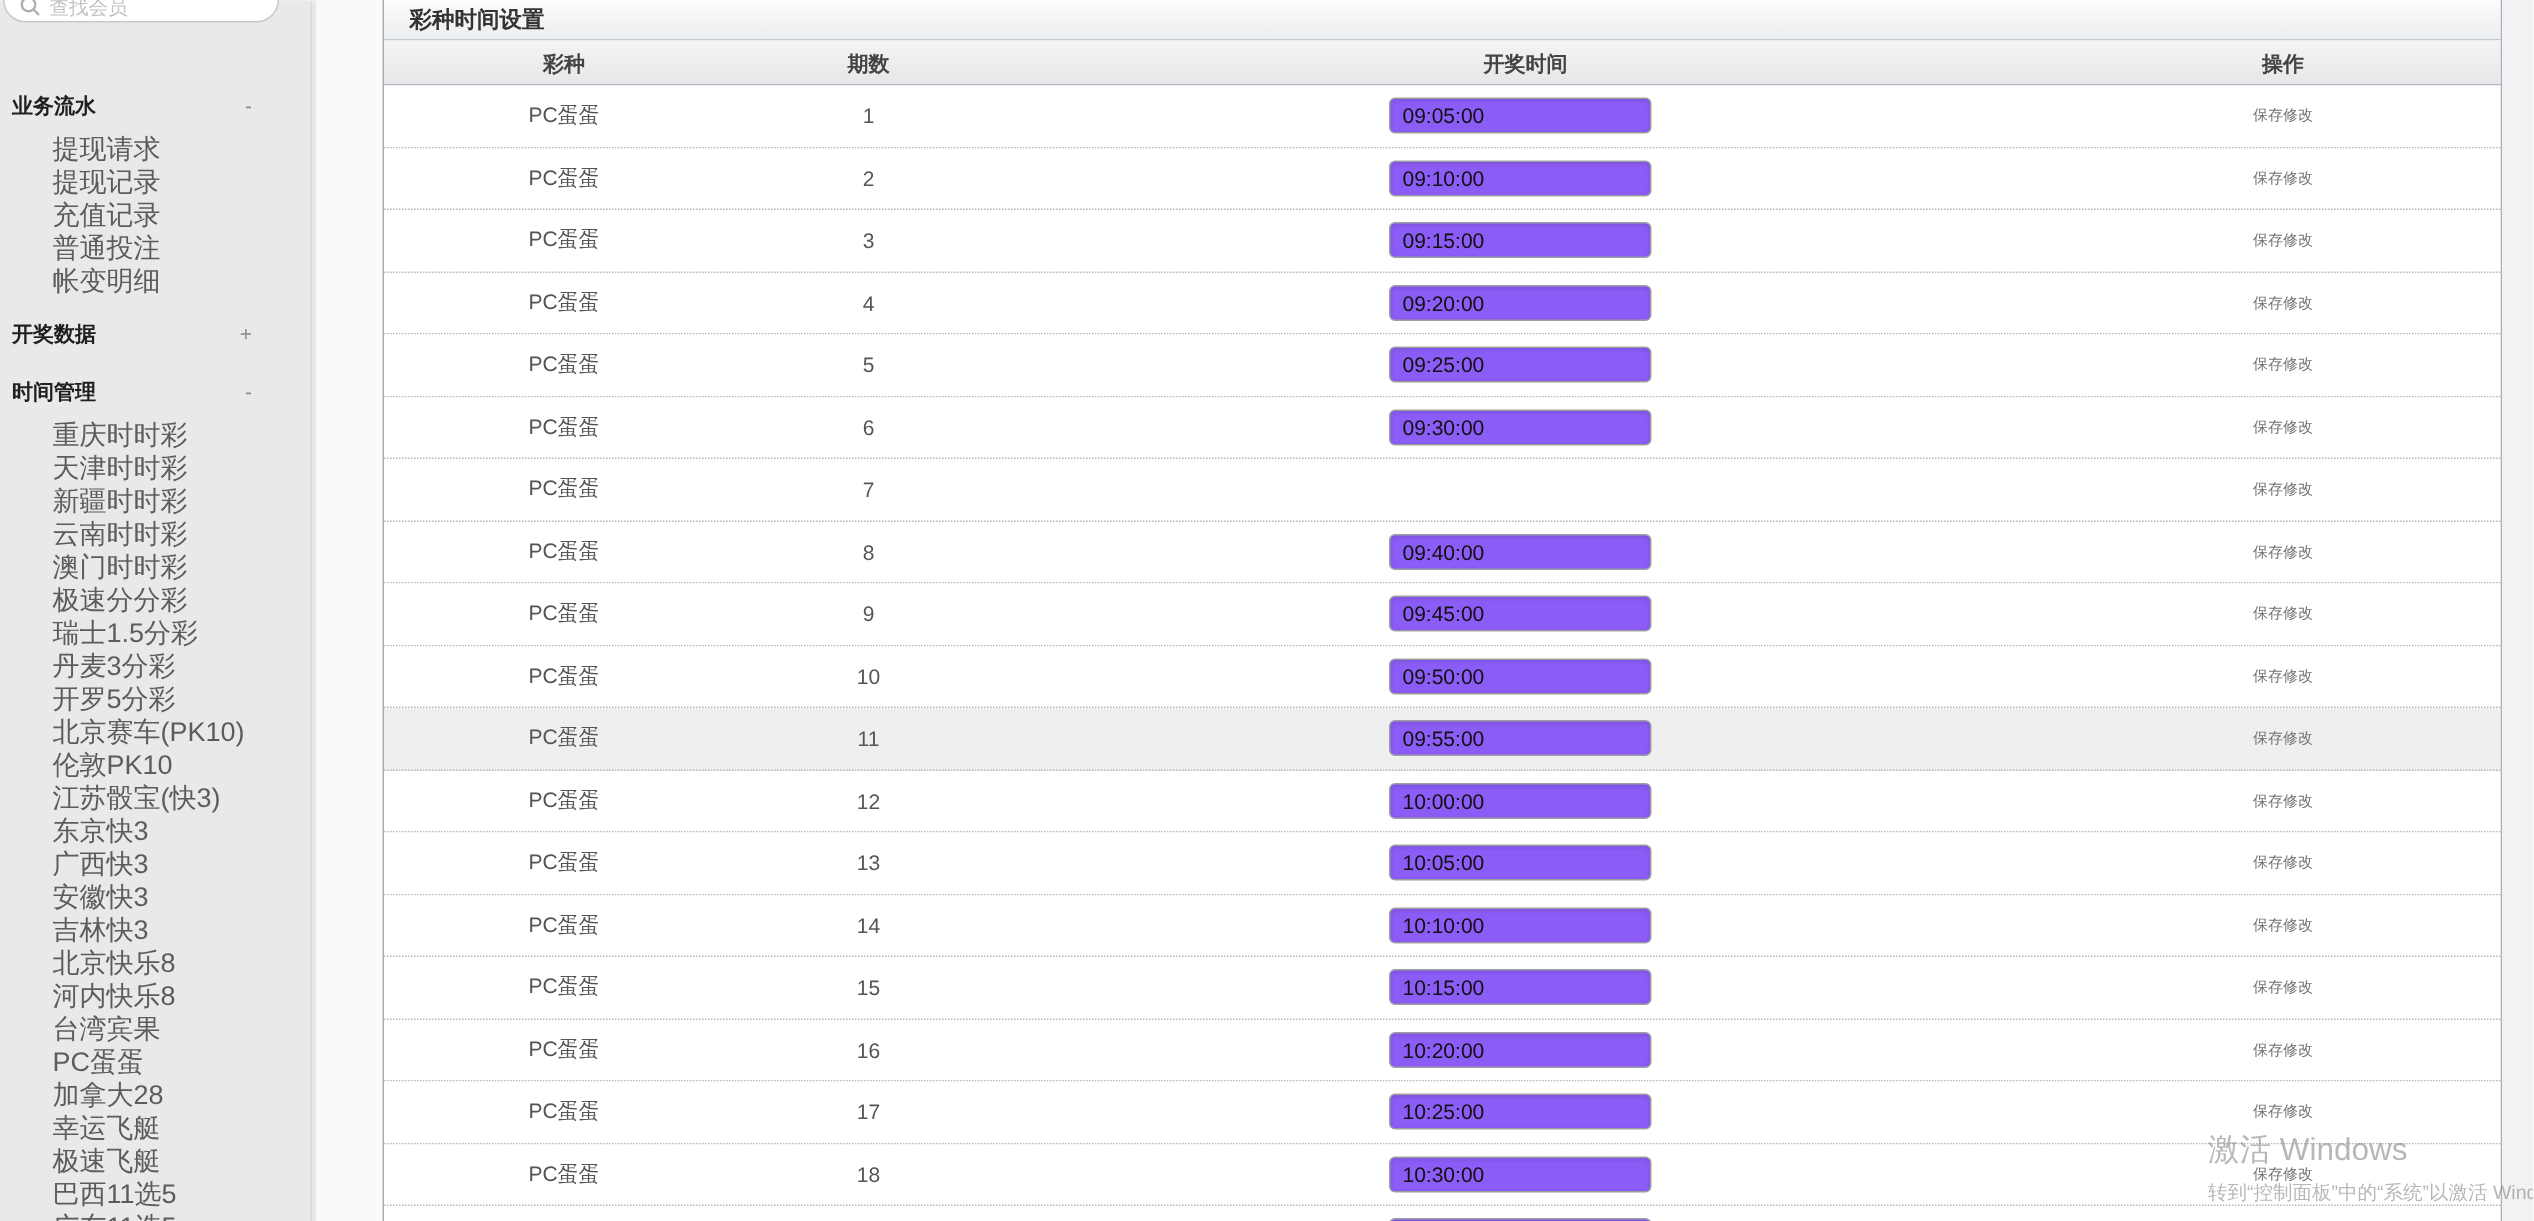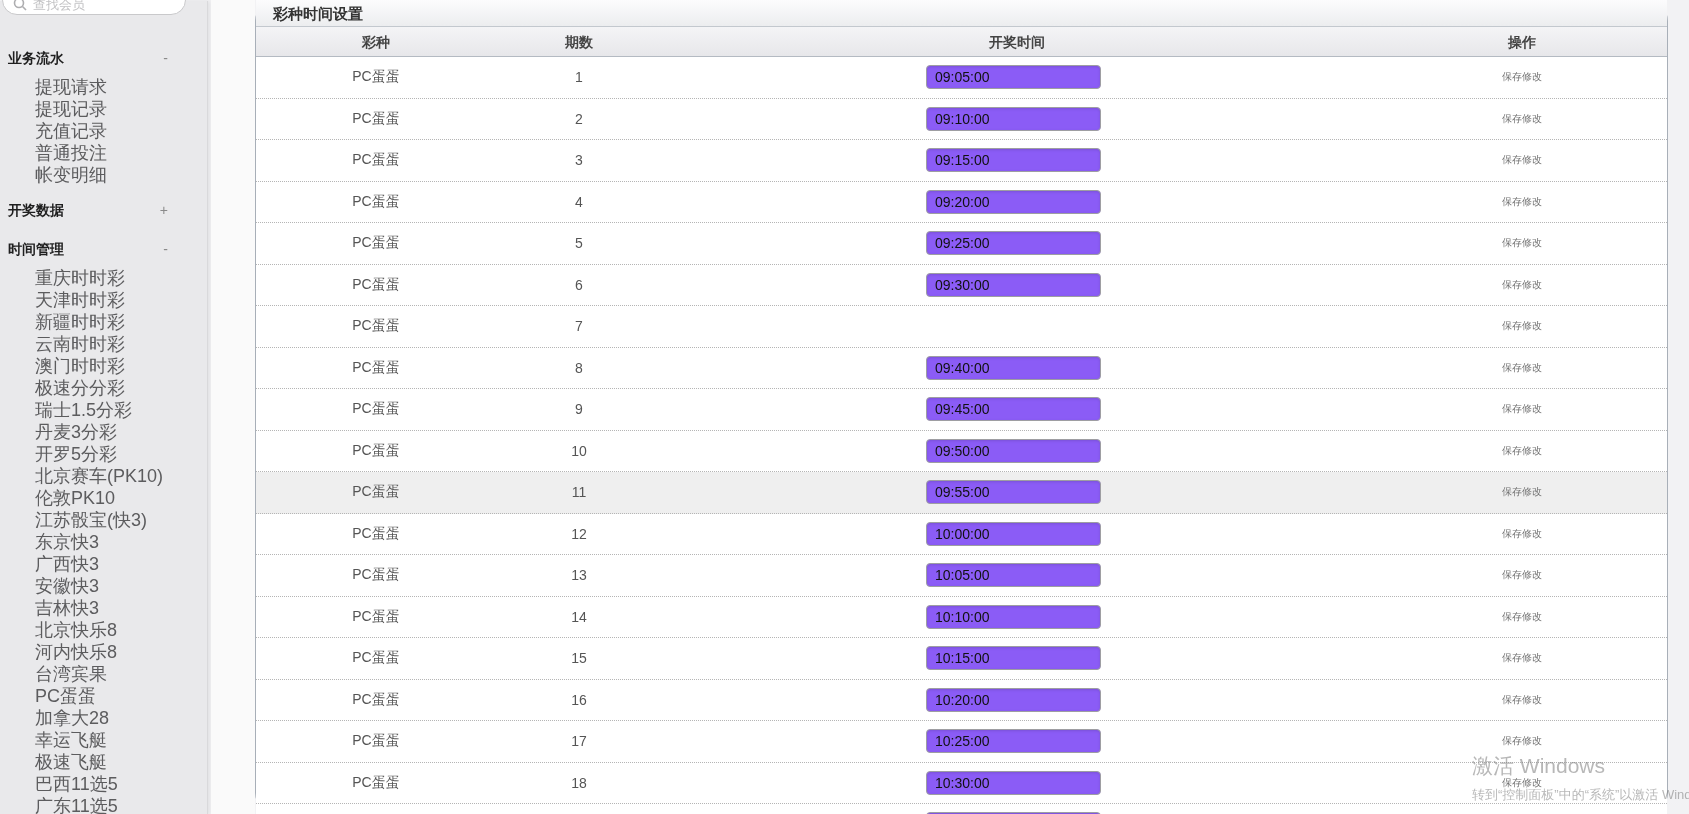--- a/index.html
+++ b/index.html
@@ -24,21 +24,21 @@
   .sec-head { position:relative; margin:0 0 0 8px; height:22px; line-height:22px;
               font-size:14px; font-weight:bold; color:#1f1f1f; }
   .sec-head .toggle { position:absolute; right:40px; top:0; font-weight:normal;
                       color:#8a8a8a; font-size:14px; }
   .sec-items { list-style:none; }
   .sec-items li { height:22px; line-height:22px; font-size:18px; color:#5c5c5e;
                   padding-left:35px; cursor:pointer; white-space:nowrap; }
 
   
   .panel { position:absolute; left:255px; top:0; width:1413px; height:814px;
-           background:#fff; border-left:1px solid #a8afb8; border-right:1px solid #a8afb8;border-radius:21px; }
+           background:#fff; border-left:1px solid #a8afb8; border-right:1px solid #a8afb8; }
   .panel-title { height:27px; line-height:27px; padding-left:17px;
                  font-size:15px; font-weight:bold; color:#333;
                  background:linear-gradient(#fcfcfd,#ecedef);
                  border-bottom:1px solid #c3c8ce; }
   .thead { position:relative; height:30px; line-height:30px;
            background:linear-gradient(#f4f4f6,#e7e7ea);
            border-bottom:1px solid #b4bac2;
            font-size:14px; font-weight:bold; color:#444; }
   .rows { position:relative; }
   .row { position:relative; height:41.5px; background:#fff;
@@ -70,21 +70,21 @@
 
   <aside class="sidebar">
     <div class="search-box">
       <svg width="14" height="14" viewBox="0 0 14 14">
         <circle cx="6" cy="6" r="4.5" fill="none" stroke="#aeaeb0" stroke-width="1.6"></circle>
         <line x1="9.5" y1="9.5" x2="13" y2="13" stroke="#aeaeb0" stroke-width="1.6"></line>
       </svg>
       <input type="text" placeholder="查找会员" style="">
     </div>
     <nav class="nav" id="sidebar-nav">
-        <div class="sec-head" style="margin-top: 32px;">业务流水<span class="toggle">-</span></div>
+        <div class="sec-head" style="margin-top: 44px;">业务流水<span class="toggle">-</span></div>
         <ul class="sec-items" style="margin-top: 7px;">
           <li>提现请求</li>
           <li>提现记录</li>
           <li>充值记录</li>
           <li>普通投注</li>
           <li>帐变明细</li>
         </ul>
         <div class="sec-head" style="margin-top: 13px;">开奖数据<span class="toggle">+</span></div>
         <div class="sec-head" style="margin-top: 17px;">时间管理<span class="toggle">-</span></div>
         <ul class="sec-items" style="margin-top: 7px;">

